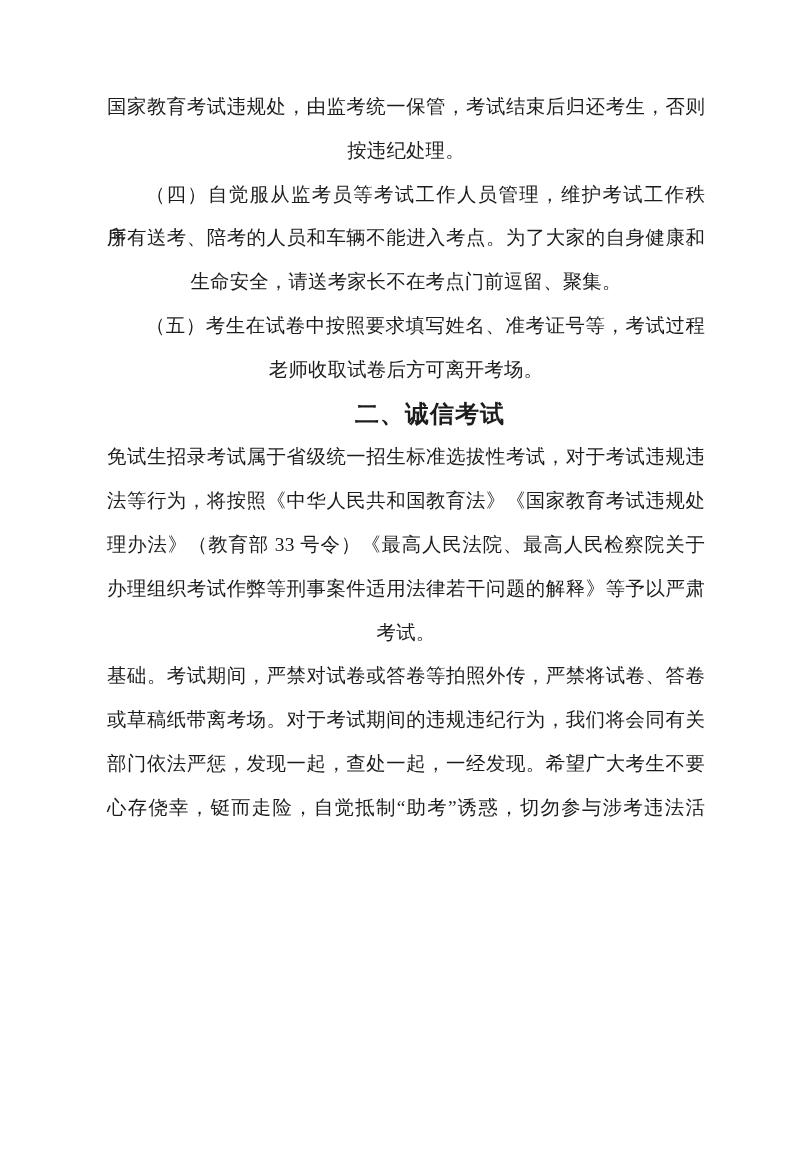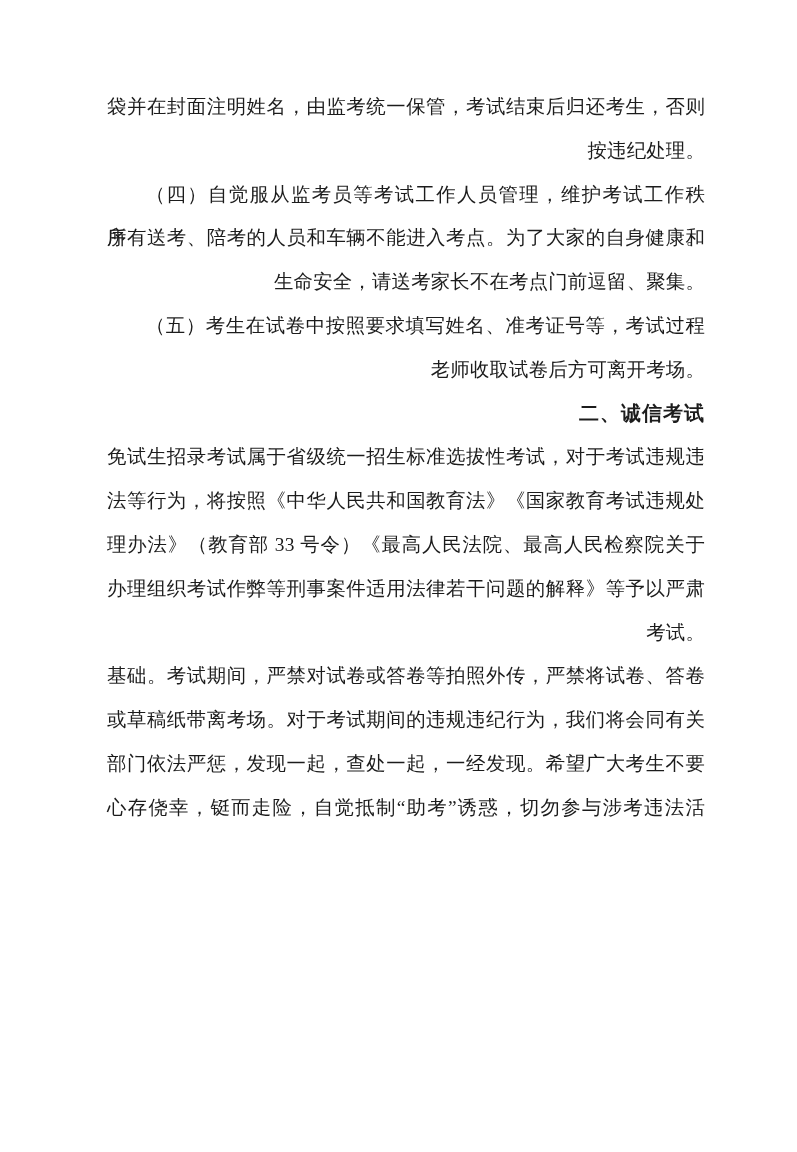--- a/index.html
+++ b/index.html
@@ -19,45 +19,45 @@
     left: 107px;
     top: 85px;
     width: 598px;
     color: #1c1c1c;
   }
   .line {
     height: 43.8px;
     line-height: 43.8px;
     font-family: "Liberation Serif", "DejaVu Serif", serif;
     font-size: 19.4px;
-    text-align: right;
+    text-align: center;
     letter-spacing: 0.2px;
   }
   .line.fill {
     text-align: justify;
     text-align-last: justify;
     text-justify: inter-character;
   }
   .line.indent {
     text-indent: 2em;
   }
   .line.heading {
     font-family: "Liberation Sans", "DejaVu Sans", sans-serif;
     font-weight: bold;
-    font-size: 20px;
+    font-size: 24px;
     letter-spacing: 1px;
   }
 </style>
 </head>
 <body>
 
 <div class="page">
   <div class="doc">
 
-  <div class="line fill">袋并在封面注明姓名，由监考统一保管，考试结束后归还考生，否则</div>
+  <div class="line fill">国家教育考试违规处，由监考统一保管，考试结束后归还考生，否则</div>
       <div class="line">按违纪处理。</div>
       <div class="line fill indent">（四）自觉服从监考员等考试工作人员管理，维护考试工作秩序。</div>
       <div class="line fill">所有送考、陪考的人员和车辆不能进入考点。为了大家的自身健康和</div>
       <div class="line">生命安全，请送考家长不在考点门前逗留、聚集。</div>
       <div class="line fill indent">（五）考生在试卷中按照要求填写姓名、准考证号等，考试过程</div>
       <div class="line">老师收取试卷后方可离开考场。</div>
       <div class="line indent heading">二、诚信考试</div>
       <div class="line fill">免试生招录考试属于省级统一招生标准选拔性考试，对于考试违规违</div>
       <div class="line fill">法等行为，将按照《中华人民共和国教育法》《国家教育考试违规处</div>
       <div class="line fill">理办法》（教育部 33 号令）《最高人民法院、最高人民检察院关于</div>

